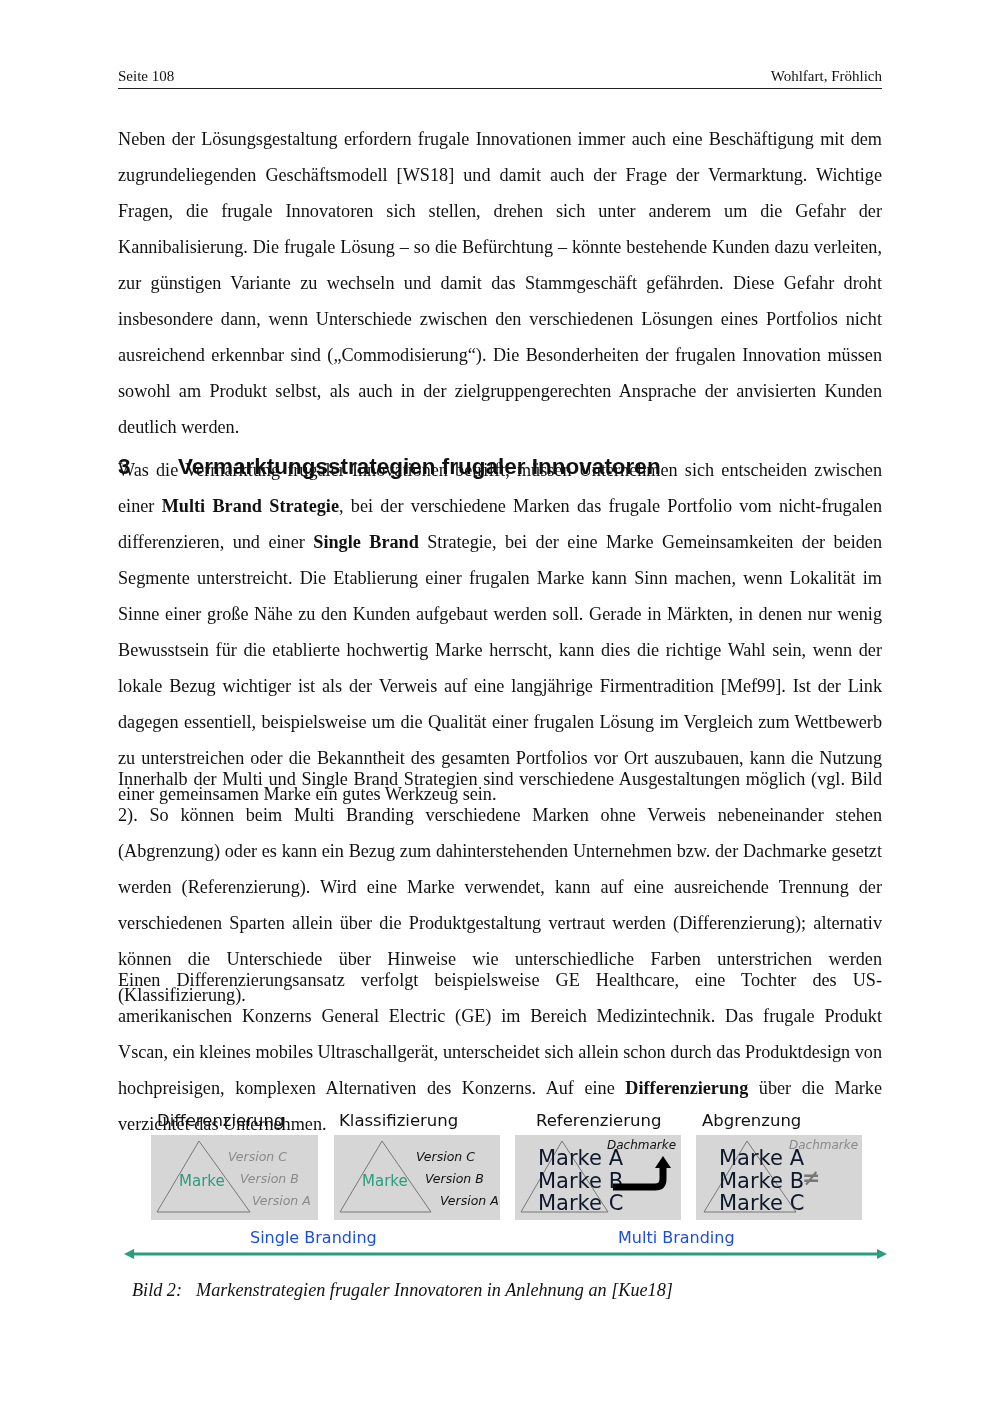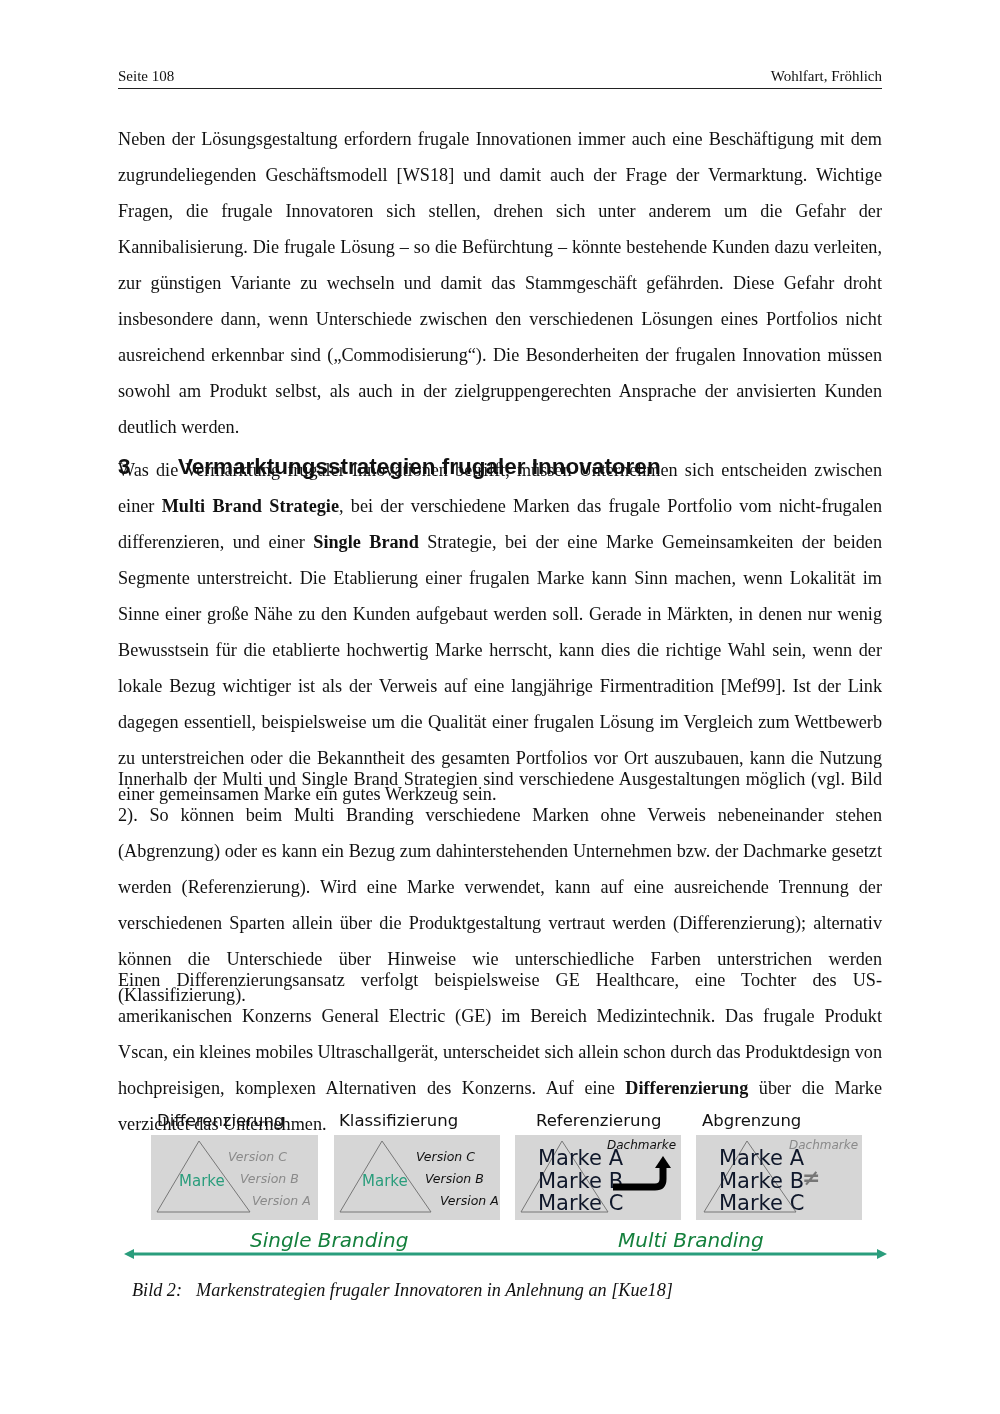--- a/index.html
+++ b/index.html
@@ -13,21 +13,21 @@
   .para b { font-weight:bold; }
   .heading { position:absolute; left:118px; top:406px; font-family:"Liberation Sans", sans-serif; font-weight:bold; font-size:22.5px;margin-top:48px; }
   .heading .num { display:inline-block; width:60px; }
   .fig-title { position:absolute; font-size:16.5px; color:#111; top:1111px; }
   .box { position:absolute; top:1135px; height:85px; background:#d6d6d6; }
   .box svg { position:absolute; left:0; top:0; }
   .ver { position:absolute; font-style:italic; font-size:12.5px; }
   .marke { position:absolute; color:#2a9d7c; font-size:15px; }
   .markes { position:absolute; color:#0f172a; font-size:21px; line-height:22.5px; }
   .dach { position:absolute; font-style:italic; font-size:12px; }
-  .brandlabel { position:absolute; top:1228px; font-size:20px; color:#15803d;font-style:italic; }
+  .brandlabel { position:absolute; top:1228px; font-size:16px; color:#1d4ed8; }
   .caption { position:absolute; left:118px; top:1280px; font-style:italic; font-size:18.2px;text-align:center; }
   .caption .lbl { display:inline-block; width:78px; }
 </style>
 </head>
 <body>
 
 <div class="header serif">
   <span class="left">Seite 108</span>
   <span class="right">Wohlfart, Fröhlich</span>
 </div>

